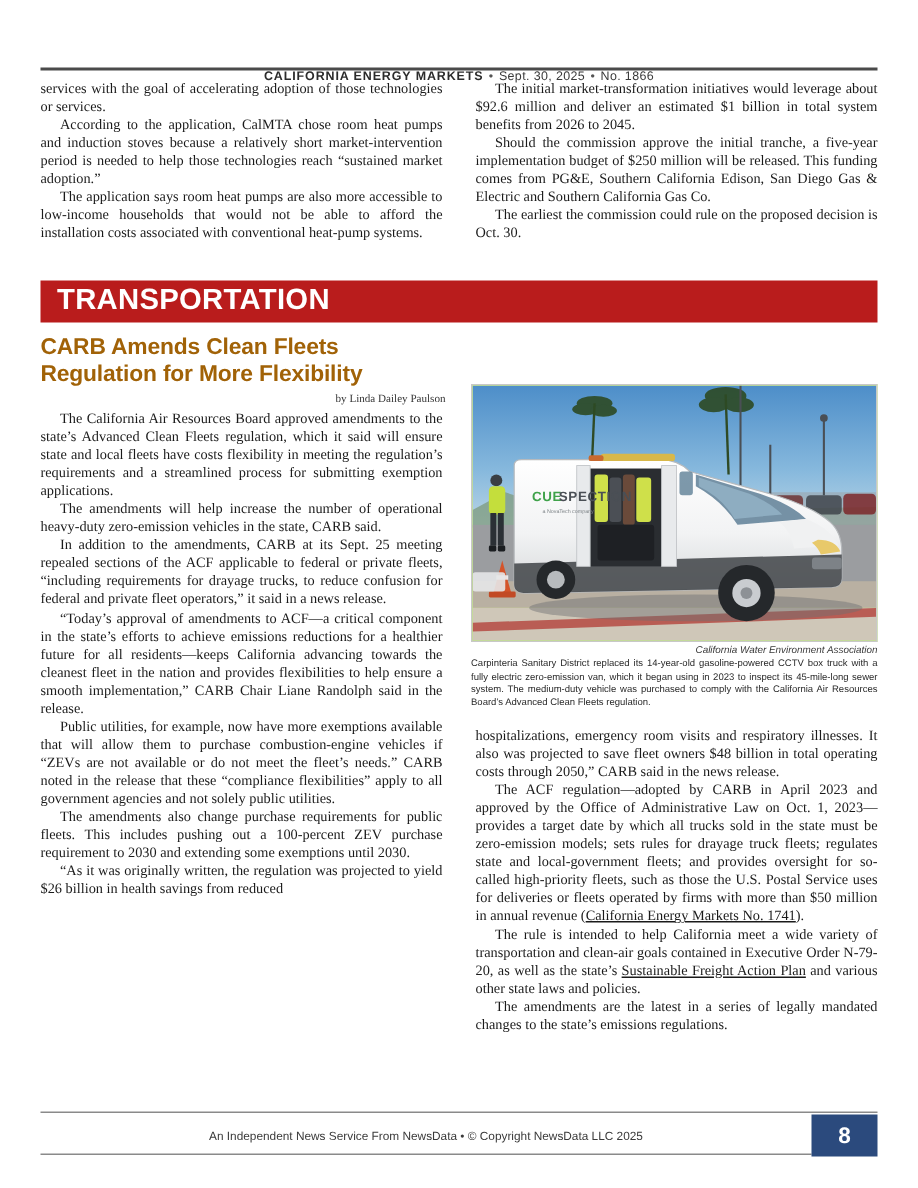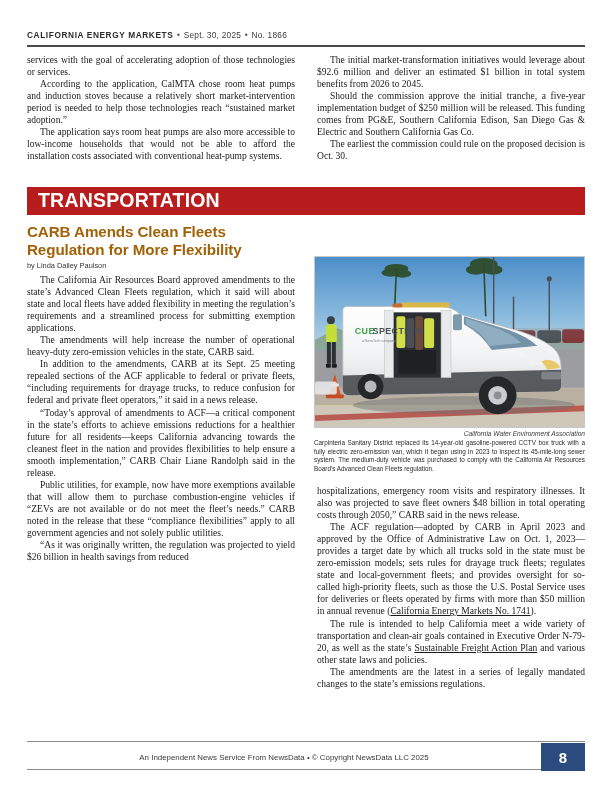--- a/index.html
+++ b/index.html
@@ -18,22 +18,22 @@
   .page {
     position: absolute;
     left: 0; top: 0;
     width: 612px; height: 792px;
     padding: 0;
   }
 
   
   .runhead {
     position: absolute;
-    left: 27px; top: 30px; width: 558px;
-    text-align: left;
+    left: 27px; top: 45px; width: 558px;
+    text-align: center;
     font-family: "Liberation Sans", sans-serif;
     font-size: 8.3px;
     letter-spacing: 0.25px;
     color: #2b2b2b;
     white-space: nowrap;
   }
   .runhead .pub {
     font-weight: bold;
     letter-spacing: 0.6px;
   }
@@ -91,22 +91,22 @@
     font-family: "Liberation Sans", sans-serif;
     font-weight: bold;
     font-size: 15.2px;
     line-height: 17.6px;
     color: #a16207;
     letter-spacing: -0.1px;
   }
   .byline {
     position: absolute;
     left: 27px; top: 261px; width: 270px;
-    text-align: left;
-    font-family: Liberation Sans, sans-serif;
+    text-align: right;
+    font-family: Liberation Serif, serif;
     font-size: 7.4px;
     color: #333;
   }
 
   .article-left {
     position: absolute;
     left: 27px; top: 274px; width: 268px;
   }
 
   
@@ -212,25 +212,26 @@
   </div>
 
   <div class="banner">
     <div class="label">TRANSPORTATION</div>
   </div>
 
   <div class="headline">CARB Amends Clean Fleets Regulation for More Flexibility</div>
   <div class="byline">by Linda Dailey Paulson</div>
 
   <div class="col article-left">
-    <p>The California Air Resources Board approved amendments to the state’s Advanced Clean Fleets regulation, which it said will about state and local fleets have added flexibility in meeting the regulation’s requirements and a streamlined process for submitting exemption applications.</p>
+    <p>The California Air Resources Board approved amendments to the state’s Advanced Clean Fleets regulation, which it said will ensure state and local fleets have costs flexibility in meeting the regulation’s requirements and a streamlined process for submitting exemption applications.</p>
     <p>The amendments will help increase the number of operational heavy-duty zero-emission vehicles in the state, CARB said.</p>
     <p>In addition to the amendments, CARB at its Sept. 25 meeting repealed sections of the ACF applicable to federal or private fleets, “including requirements for drayage trucks, to reduce confusion for federal and private fleet operators,” it said in a news release.</p>
     <p>“Today’s approval of amendments to ACF—a critical component in the state’s efforts to achieve emissions reductions for a healthier future for all residents—keeps California advancing towards the cleanest fleet in the nation and provides flexibilities to help ensure a smooth implementation,” CARB Chair Liane Randolph said in the release.</p>
     <p>Public utilities, for example, now have more exemptions available that will allow them to purchase combustion-engine vehicles if “ZEVs are not available or do not meet the fleet’s needs.” CARB noted in the release that these “compliance flexibilities” apply to all government agencies and not solely public utilities.</p>
+    <p>The amendments also change purchase requirements for public fleets. This includes pushing out a 100-percent ZEV purchase requirement to 2030 and extending some exemptions until 2030.</p>
     <p>“As it was originally written, the regulation was projected to yield $26 billion in health savings from reduced</p>
   </div>
 
   <div class="photo">
     <svg viewBox="0 0 271 172" preserveAspectRatio="none">
       <defs>
         <linearGradient id="sky" x1="0" y1="0" x2="0" y2="1">
           <stop offset="0%" stop-color="#4d8ec9"></stop>
           <stop offset="60%" stop-color="#87b9dd"></stop>
           <stop offset="100%" stop-color="#bcd6e6"></stop>

